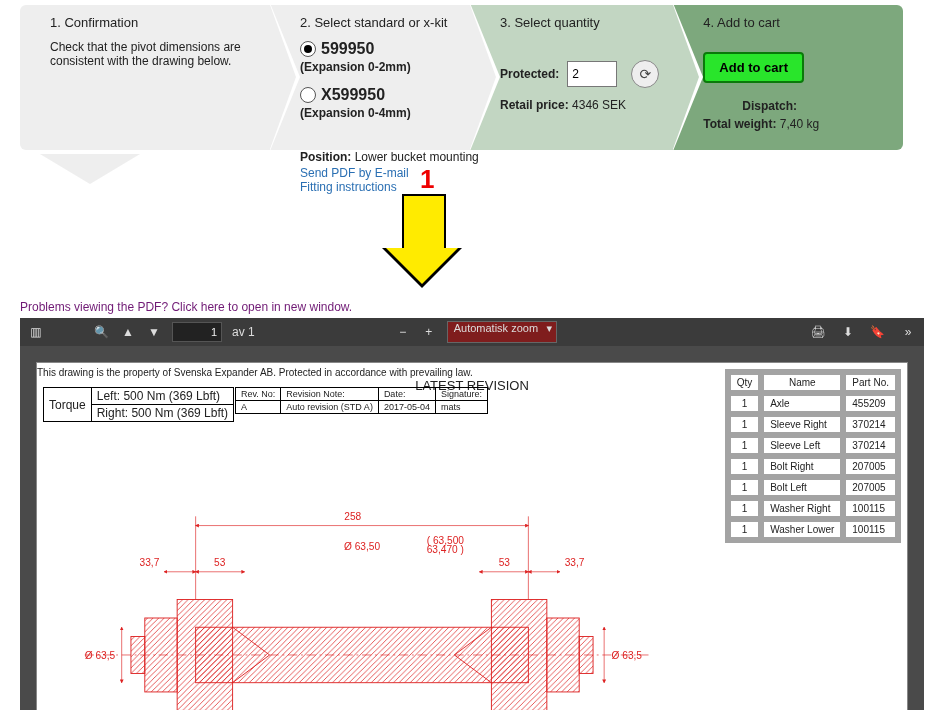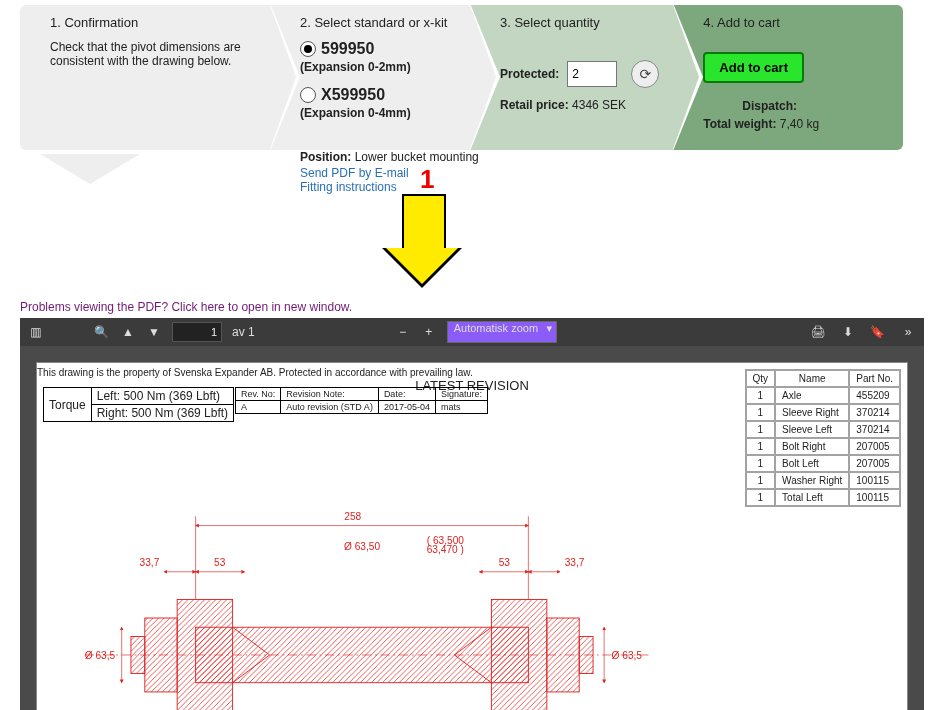--- a/index.html
+++ b/index.html
@@ -38,26 +38,26 @@
   .info-block .pos-row{margin-bottom:2px;}
   .link{color:#2a6fb3;cursor:pointer;}
   .annot{position:relative;height:100px;}
   .red1{position:absolute;left:420px;top:-30px;font-weight:bold;font-size:26px;color:#e00;}
   .problems-link{color:#701a75;font-size:12px;margin:6px 0 4px 20px;cursor:pointer;}
   .pdf-viewer{margin:0 20px; background:#333;}
   .pdf-toolbar{height:28px;background:#3b3b3b;display:flex;align-items:center;padding:0 8px;gap:10px;color:#ddd;font-size:12px;}
   .tb-icon{width:16px;height:16px;display:inline-flex;align-items:center;justify-content:center;color:#ddd;}
   .tb-sep{flex:1;}
   .tb-pagebox{width:40px;height:18px;background:#222;border:1px solid #555;color:#eee;text-align:right;padding:0 4px;font-size:11px;}
-  .tb-zoom{height:20px;background:#8b5cf6;border:1px solid #666;color:#ddd;font-size:11px;padding:0 18px 0 6px;position:relative;}
+  .tb-zoom{height:20px;background:#7f1d1d;border:1px solid #666;color:#ddd;font-size:11px;padding:0 18px 0 6px;position:relative;}
   .tb-right{display:flex;gap:14px;align-items:center;}
   .pdf-content{background:#4a4a4a;padding:16px;min-height:390px;position:relative;}
   .page{background:#fff;border:1px solid #888;height:380px;position:relative;overflow:hidden;}
   .parts-table{font-size:10px;border-collapse:collapse;position:absolute;right:6px;top:6px;}
-  .parts-table th,.parts-table td{border:2px solid #a3a3a3;padding:2px 6px;text-align:left;}
+  .parts-table th,.parts-table td{border:6px solid #a3a3a3;padding:2px 6px;text-align:left;}
   .parts-table th{font-weight:normal;text-align:center;}
   .parts-table td.qty{text-align:center;}
   .header-text{font-size:10px;text-align:left;padding-top:4px;}
   .latest{font-size:13px;text-align:center;}
   .torque-table{font-size:12px;border-collapse:collapse;position:absolute;left:6px;top:24px;}
   .torque-table td{border:1px solid #000;padding:1px 5px;}
   .rev-table td{border:1px solid #000;padding:1px 5px;font-size:9px;}
   .rev-table{border-collapse:collapse;position:absolute;left:198px;top:24px;}
   .drawing{position:absolute;left:20px;top:130px;right:240px;bottom:0;}
   svg.tech{width:100%;height:100%;}
@@ -243,21 +243,21 @@
               <td>Bolt Left</td>
               <td>207005</td>
             </tr>
         <tr>
               <td class="qty">1</td>
               <td>Washer Right</td>
               <td>100115</td>
             </tr>
         <tr>
               <td class="qty">1</td>
-              <td>Total Left</td>
+              <td>Washer Lower</td>
               <td>100115</td>
             </tr>
       </tbody>
         </table>
 
       <div class="drawing">
         <svg class="tech" viewBox="0 0 660 260">
           <defs>
             <pattern id="diag" patternUnits="userSpaceOnUse" width="6" height="6">
               <path d="M-1,1 l2,-2 M0,6 l6,-6 M5,7 l2,-2" stroke="#d22" stroke-width="0.8"></path>

